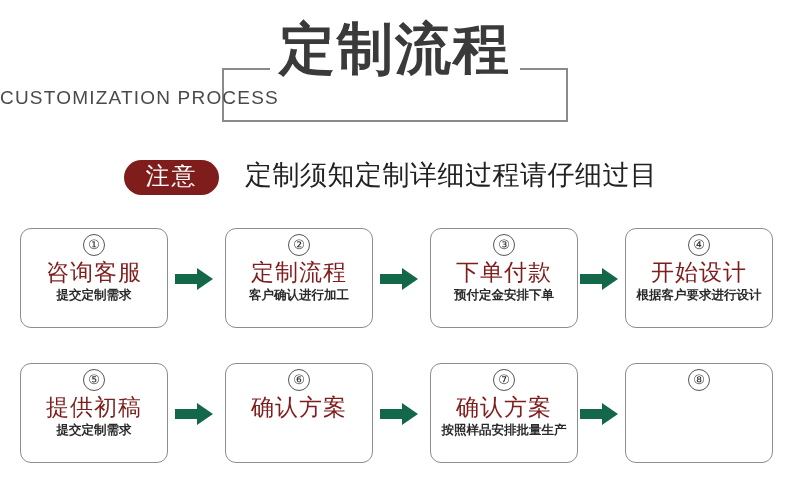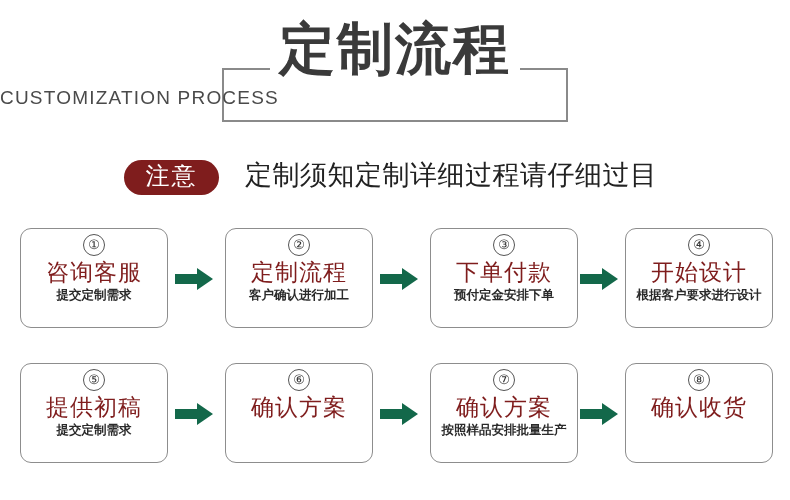--- a/index.html
+++ b/index.html
@@ -268,18 +268,17 @@
     </div>
 
     <div class="arrow arr3">
       <svg width="38" height="22" viewBox="0 0 38 22">
           <path d="M0 6 L22 6 L22 0 L38 11 L22 22 L22 16 L0 16 Z" fill="#13684a"></path>
         </svg>
     </div>
 
     <div class="step-box col4">
       <div class="step-num">⑧</div>
-      <div class="step-title">确认收货</div>
     </div>
 
   </div>
 
 </div>
 
 </body></html>

